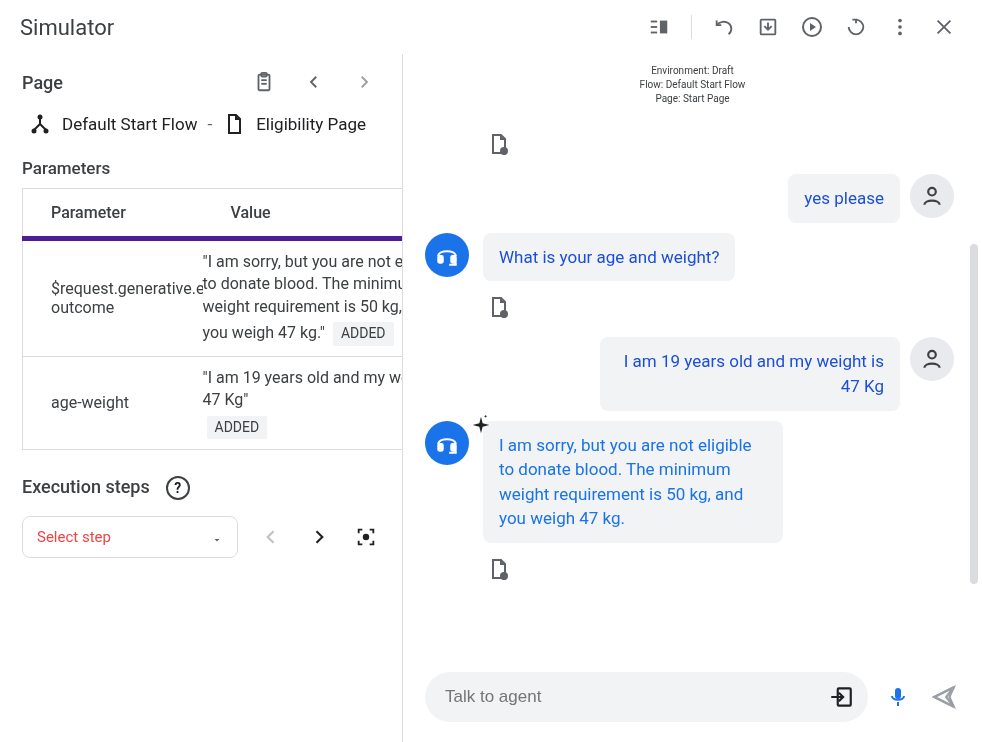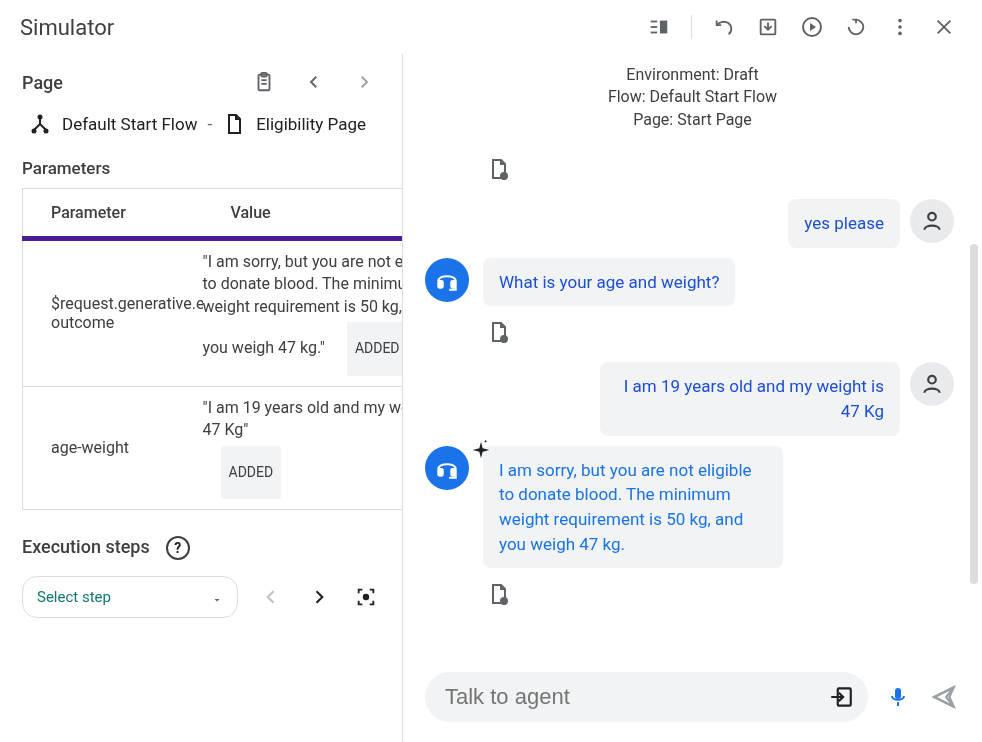--- a/index.html
+++ b/index.html
@@ -17,44 +17,44 @@
 .section-icons { display: flex; gap: 18px; align-items: center; }
 .icon-btn { width: 32px; height: 32px; display: flex; align-items: center; justify-content: center; border: none; background: transparent; cursor: pointer; color: #5f6368; }
 .breadcrumb { display: flex; align-items: center; gap: 10px; font-size: 17px; margin-bottom: 22px; padding-left: 6px; }
 .breadcrumb .sep { color: #5f6368; }
 .params-title { font-size: 17px; font-weight: 500; margin-bottom: 10px; color: #3c4043; }
 .params-table { border: 1px solid #dadce0; border-radius: 4px; width: 440px; border-collapse: collapse; }
 .params-table th { text-align: left; padding: 14px 28px; font-size: 16px; font-weight: 500; border-bottom: 5px solid #4c1d95; color: #3c4043; }
 .params-table td { padding: 10px 4px 10px 28px; font-size: 16px; vertical-align: middle; border-bottom: 1px solid #dadce0; color: #3c4043; }
 .params-table tr:last-child td { border-bottom: none; }
 .params-table td.val { padding-left: 0; line-height: 1.4; }
-.badge { display: inline-block; background: #f1f3f4; padding: 17px 8px; font-size: 14px; border-radius: 2px; margin-left: 18px; margin-top: 4px; }
+.badge { display: inline-block; background: #f1f3f4; padding: 2px 8px; font-size: 14px; border-radius: 2px; margin-left: 4px; margin-top: 4px; }
 .exec-header { display: flex; align-items: flex-start; gap: 16px; margin-top: 26px; margin-bottom: 16px; }
 .exec-title { font-size: 18px; font-weight: 500; color: #3c4043; }
 .help-circle { width: 24px; height: 24px; border: 2px solid #3c4043; border-radius: 50%; display: flex; align-items: center; justify-content: center; font-weight: bold; font-size: 14px; }
 .exec-controls { display: flex; align-items: center; gap: 20px; }
-.select-box { border: 1px solid #dadce0; border-radius: 15px; padding: 11px 14px; width: 246px; display: flex; justify-content: space-between; align-items: flex-end; font-size: 15px; color: #0f766e; cursor: pointer; }
-.env-info { text-align: center; padding: 10px 0 6px 0; font-size: 16px; color: #3c4043; line-height: 1.4; }
+.select-box { border: 1px solid #dadce0; border-radius: 8px; padding: 11px 14px; width: 246px; display: flex; justify-content: space-between; align-items: flex-end; font-size: 15px; color: #ef4444; cursor: pointer; }
+.env-info { text-align: center; padding: 10px 0 6px 0; font-size: 10px; color: #3c4043; line-height: 1.4; }
 .chat-area { flex: 1; overflow-y: auto; padding: 10px 28px 10px 22px; position: relative; }
 .msg-row { display: flex; margin-bottom: 10px; align-items: flex-start; }
 .msg-row.user { justify-content: flex-end; }
 .msg-row.agent { justify-content: flex-start; }
 .avatar { width: 44px; height: 44px; border-radius: 50%; display: flex; align-items: center; justify-content: center; flex-shrink: 0; }
 .avatar.user-av { background: #e8eaed; color: #3c4043; margin-left: 10px; }
 .avatar.agent-av { background: #1a73e8; color: #fff; margin-right: 14px; }
 .sparkle-wrap { position: relative; }
 .sparkle { position: absolute; top: -6px; right: -8px; }
 .bubble { background: #f1f3f4; border-radius: 8px; padding: 12px 16px; font-size: 17px; max-width: 300px; line-height: 1.45; color: #1d4ed8; }
 .bubble.user-b { text-align: right; }
 .bubble.gen { color: #1a73e8; background: #f1f3f4; max-width: 300px; }
 .doc-icon-row { margin-left: 58px; margin-bottom: 14px; margin-top: 6px; }
 .doc-icon-row .icon-btn { color: #5f6368; }
 .input-bar { display: flex; align-items: center; padding: 14px 22px 20px 22px; gap: 14px; }
 .input-field { flex: 1; background: #f1f3f4; border-radius: 28px; padding: 12px 14px 12px 20px; display: flex; align-items: center; justify-content: space-between; }
-.input-field input { border: none; background: transparent; font-size: 22px; outline: none; flex: 1; color: #1d4ed8; }
+.input-field input { border: none; background: transparent; font-size: 17px; outline: none; flex: 1; color: #1d4ed8; }
 .scrollbar-track { position: absolute; right: 4px; top: 190px; width: 8px; height: 360px; background: transparent; }
 .scrollbar-thumb { width: 100%; height: 340px; background: #dadce0; border-radius: 4px; }
 .trunc-cell { max-width: 180px; overflow: hidden; }
 </style>
 </head>
 <body>
 
 <div class="header">
   <div class="header-title">Simulator</div>
   <div class="header-tools">

